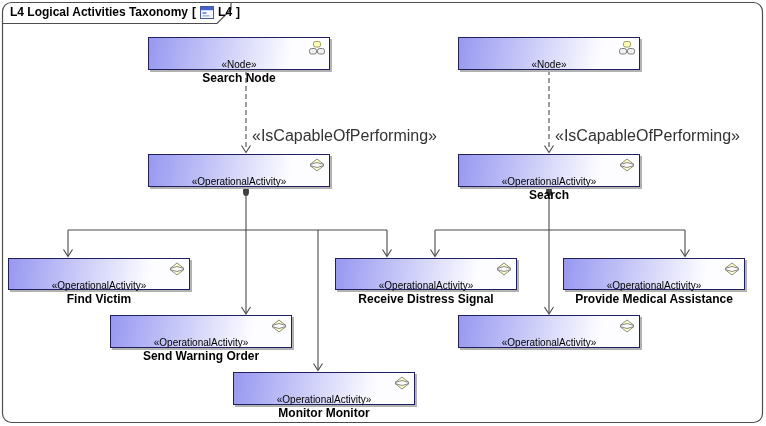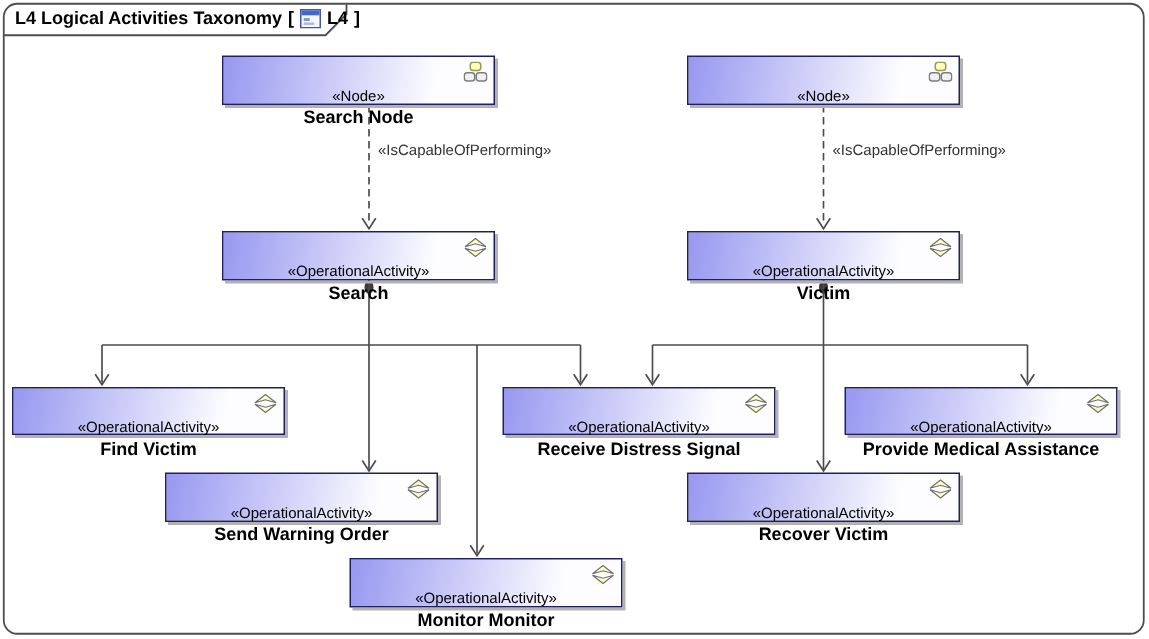--- a/index.html
+++ b/index.html
@@ -13,21 +13,21 @@
   .title-tab{position:absolute;left:10px;top:5px;display:flex;align-items:center;gap:4px;
              font-size:12px;font-weight:bold;white-space:nowrap;}
   .title-tab .br{font-weight:bold;}
   .box{position:absolute;border:1px solid var(--box-border);
        background:linear-gradient(100deg,var(--fill-start) 0%,var(--fill-end) 78%);
        box-shadow:2px 2px 0 var(--shadow);box-sizing:border-box;text-align:center;}
   .stereo{font-size:10px;line-height:12px;margin-top:21px;}
   .bname{font-size:12px;font-weight:bold;line-height:14px;}
   .icon{position:absolute;top:3px;right:4px;width:16px;height:14px;}
   .icon svg{display:block;}
-  .dep-label{position:absolute;font-size:10px;color:#333;white-space:nowrap;}
+  .dep-label{position:absolute;font-size:16px;color:#333;white-space:nowrap;margin-top:32px;}
 </style>
 </head>
 <body>
 
 <div class="stage">
 
   <svg class="overlay">
 
     <rect x="2.5" y="2.5" width="760" height="420" rx="9" fill="none" stroke="#4d4d4d" stroke-width="1.2"></rect>
     <path d="M2.5 23.5 H217 L231 9.5 V3" fill="none" stroke="#4d4d4d" stroke-width="1.2"></path>
@@ -112,34 +112,33 @@
   </div>
 
   <div class="box" style="left:148px;top:154px;width:182px;height:33px">
     <span class="icon">
       <svg width="16" height="14" viewBox="0 0 16 14">
         <polygon points="1,6.5 8,1 15,6.5 8,4.5" fill="#ffffc8" stroke="#6e6e6e" stroke-width="0.8"></polygon>
         <polygon points="1,7.5 8,13 15,7.5 8,9.5" fill="#ffffc8" stroke="#6e6e6e" stroke-width="0.8"></polygon>
       </svg>
     </span>
     <div class="stereo">«OperationalActivity»</div>
+  </div>
+
+  <div class="box" style="left:458px;top:154px;width:182px;height:33px">
+    <span class="icon">
+      <svg width="16" height="14" viewBox="0 0 16 14">
+        <polygon points="1,6.5 8,1 15,6.5 8,4.5" fill="#ffffc8" stroke="#6e6e6e" stroke-width="0.8"></polygon>
+        <polygon points="1,7.5 8,13 15,7.5 8,9.5" fill="#ffffc8" stroke="#6e6e6e" stroke-width="0.8"></polygon>
+      </svg>
+    </span>
+    <div class="stereo">«OperationalActivity»</div>
     <div class="bname">Search</div>
   </div>
 
-  <div class="box" style="left:458px;top:154px;width:182px;height:33px">
-    <span class="icon">
-      <svg width="16" height="14" viewBox="0 0 16 14">
-        <polygon points="1,6.5 8,1 15,6.5 8,4.5" fill="#ffffc8" stroke="#6e6e6e" stroke-width="0.8"></polygon>
-        <polygon points="1,7.5 8,13 15,7.5 8,9.5" fill="#ffffc8" stroke="#6e6e6e" stroke-width="0.8"></polygon>
-      </svg>
-    </span>
-    <div class="stereo">«OperationalActivity»</div>
-    <div class="bname">Victim</div>
-  </div>
-
   <div class="box" style="left:8px;top:258px;width:182px;height:32px">
     <span class="icon">
       <svg width="16" height="14" viewBox="0 0 16 14">
         <polygon points="1,6.5 8,1 15,6.5 8,4.5" fill="#ffffc8" stroke="#6e6e6e" stroke-width="0.8"></polygon>
         <polygon points="1,7.5 8,13 15,7.5 8,9.5" fill="#ffffc8" stroke="#6e6e6e" stroke-width="0.8"></polygon>
       </svg>
     </span>
     <div class="stereo">«OperationalActivity»</div>
     <div class="bname">Find Victim</div>
   </div>
@@ -178,21 +177,20 @@
   </div>
 
   <div class="box" style="left:458px;top:315px;width:182px;height:33px">
     <span class="icon">
       <svg width="16" height="14" viewBox="0 0 16 14">
         <polygon points="1,6.5 8,1 15,6.5 8,4.5" fill="#ffffc8" stroke="#6e6e6e" stroke-width="0.8"></polygon>
         <polygon points="1,7.5 8,13 15,7.5 8,9.5" fill="#ffffc8" stroke="#6e6e6e" stroke-width="0.8"></polygon>
       </svg>
     </span>
     <div class="stereo">«OperationalActivity»</div>
-    <div class="bname">Recover Victim</div>
   </div>
 
   <div class="box" style="left:233px;top:372px;width:182px;height:33px">
     <span class="icon">
       <svg width="16" height="14" viewBox="0 0 16 14">
         <polygon points="1,6.5 8,1 15,6.5 8,4.5" fill="#ffffc8" stroke="#6e6e6e" stroke-width="0.8"></polygon>
         <polygon points="1,7.5 8,13 15,7.5 8,9.5" fill="#ffffc8" stroke="#6e6e6e" stroke-width="0.8"></polygon>
       </svg>
     </span>
     <div class="stereo">«OperationalActivity»</div>

